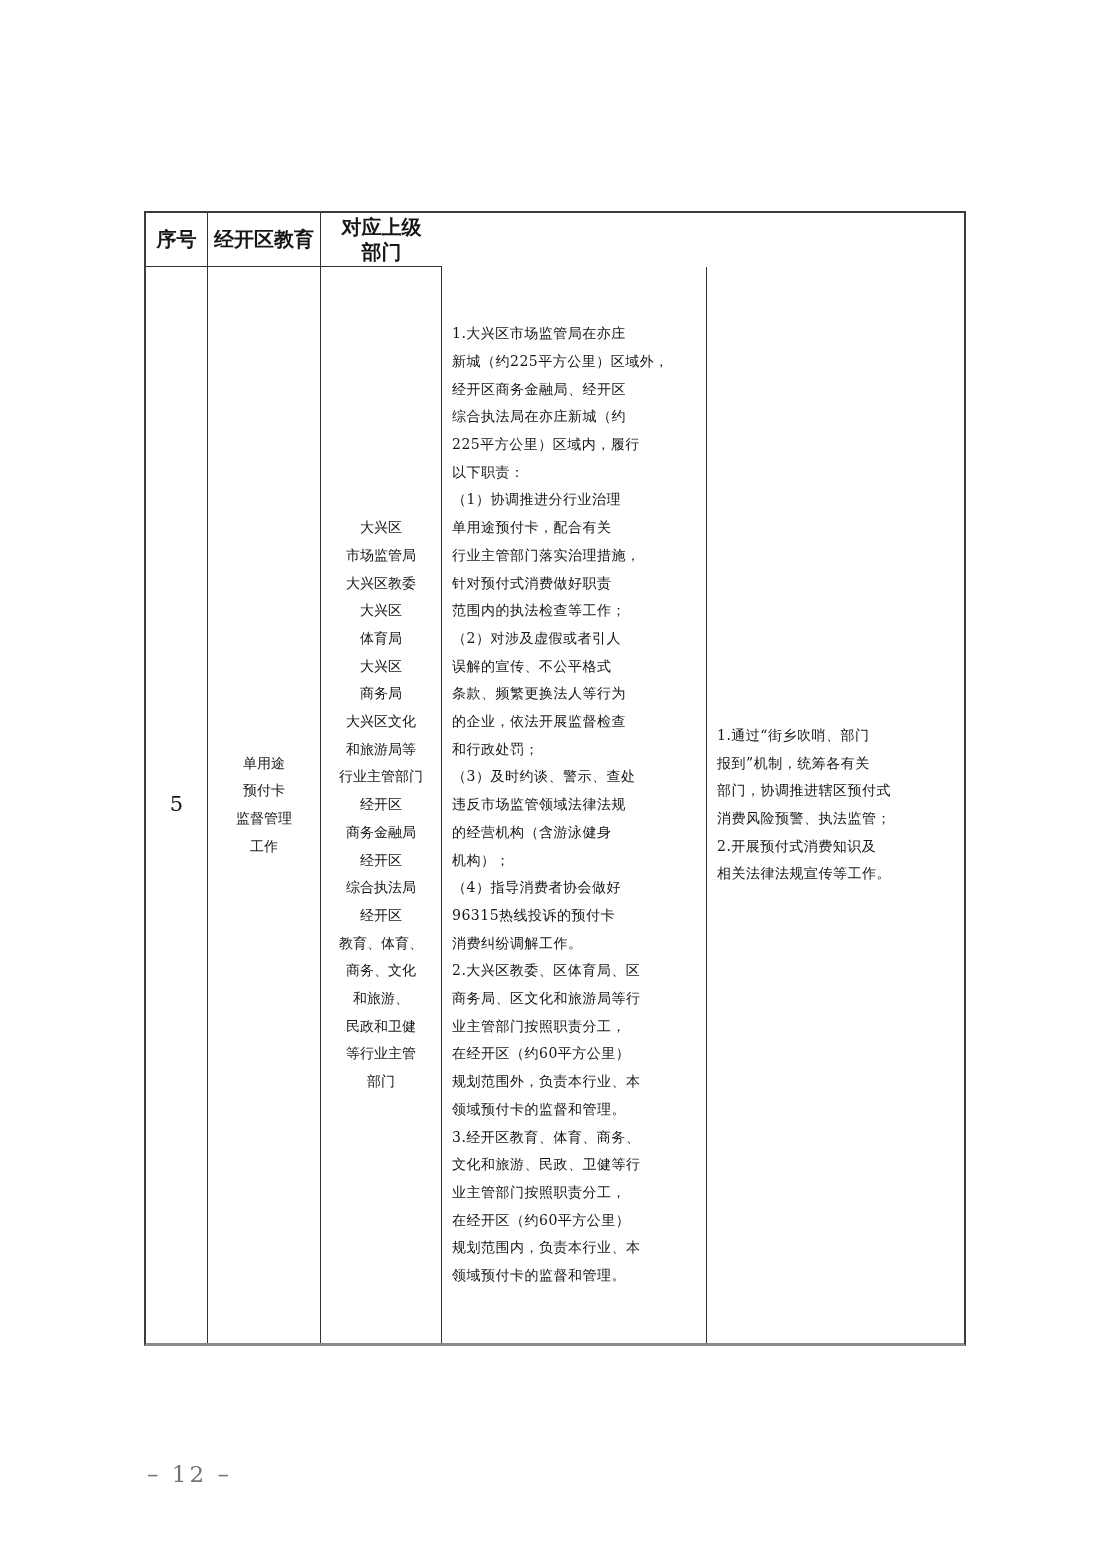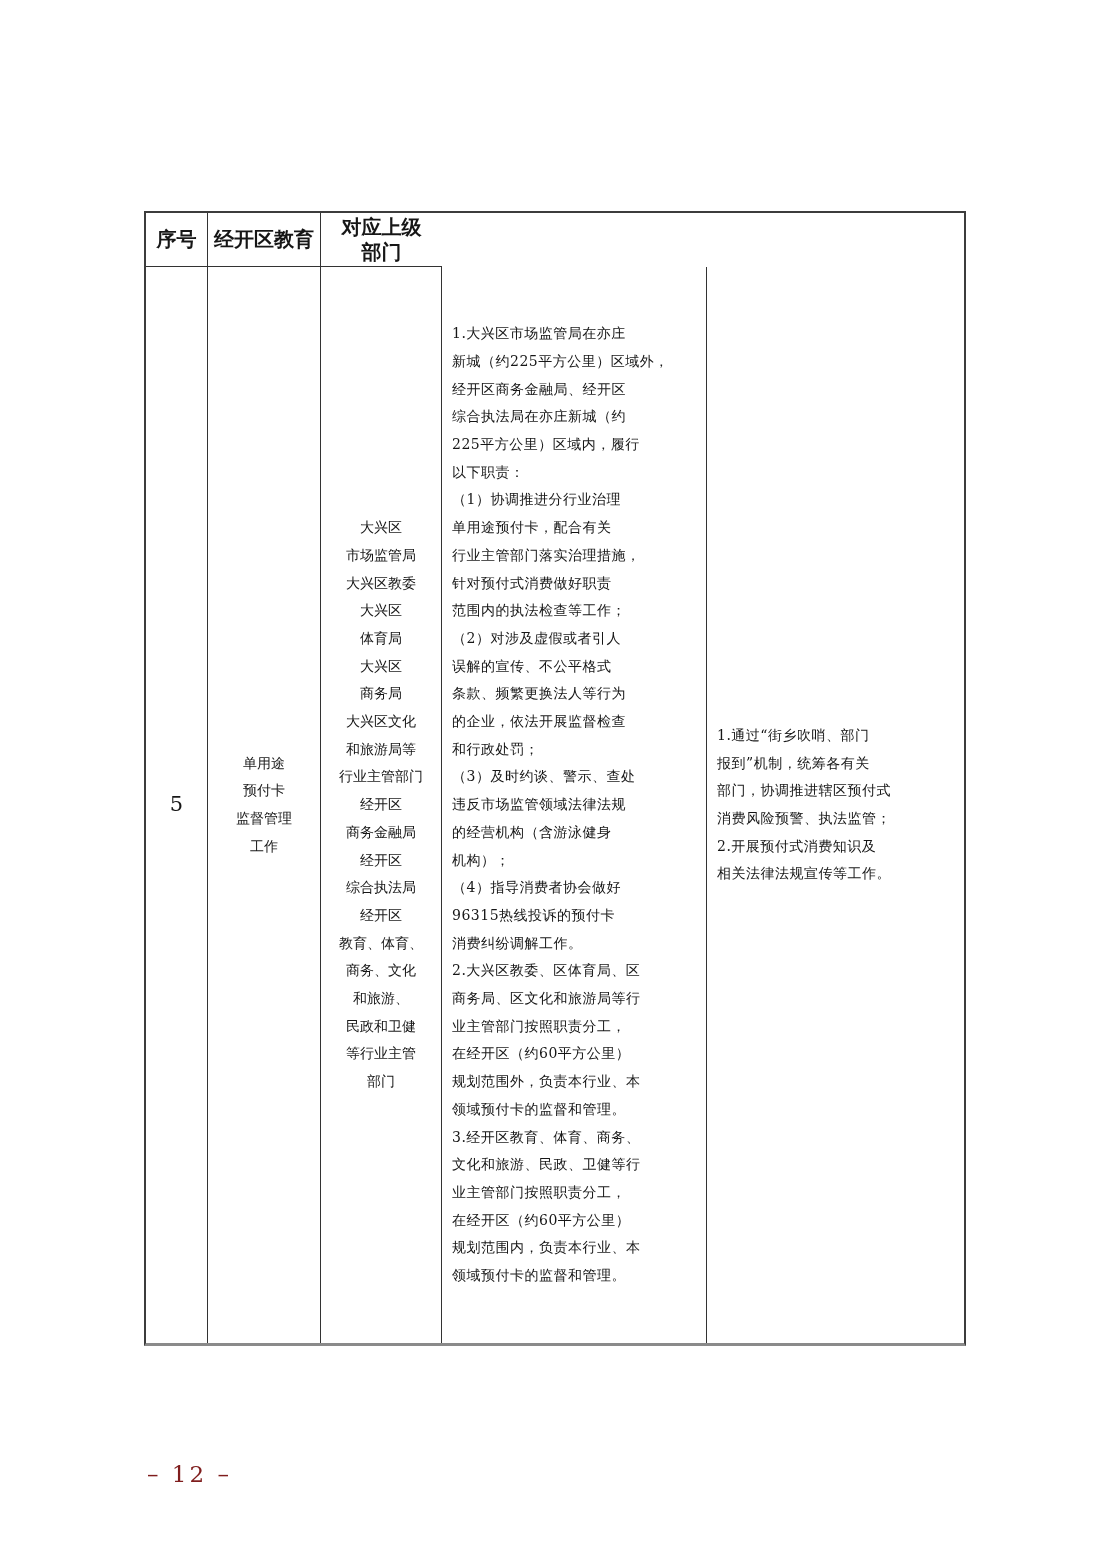--- a/index.html
+++ b/index.html
@@ -61,21 +61,21 @@
     padding-right: 7px;
     letter-spacing: 0.5px;
   }
   .serial-text { font-size: 21px; }
   .page-number {
     position: absolute;
     left: 147px;
     top: 1461px;
     font-size: 23px;
     letter-spacing: 3px;
-    color: #7f1d1d;
+    color: #737373;
   }
 </style>
 </head>
 <body>
 
 <div class="page">
 
   <div class="doc-table">
 
     <div class="trow thead">

